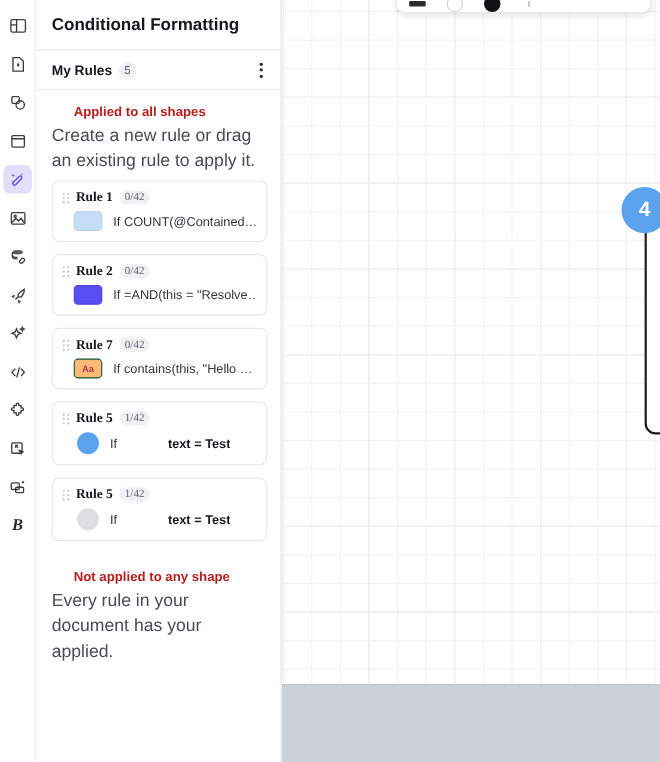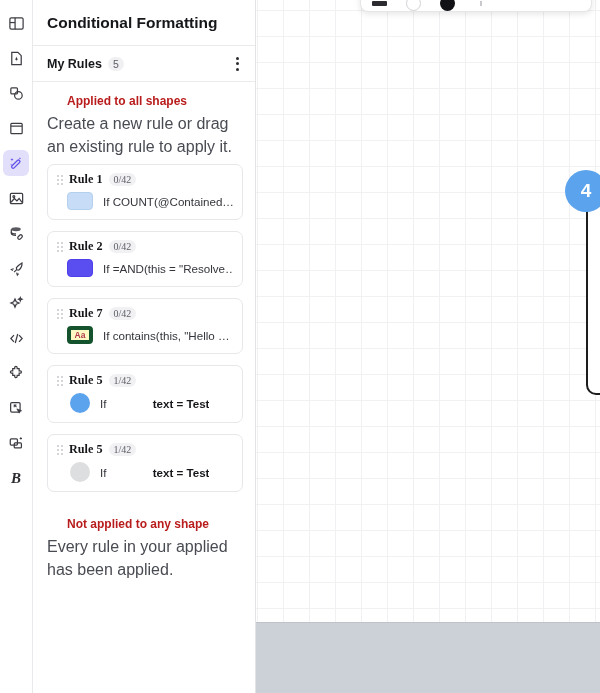--- a/index.html
+++ b/index.html
@@ -400,21 +400,21 @@
               <i></i>
               <i></i>
               <i></i>
               <i></i>
             </span>
           <span class="rule-name">Rule 7</span>
           <span class="rule-count">0/42</span>
         </div>
         <div class="rule-body">
           <span class="sw">
-            <span class="sw-text" style="background:#fef9c3;border:4px solid #14532d">Aa</span>
+            <span class="sw-text" style="background:#fdba74;border:1px solid #14532d">Aa</span>
           </span>
           <span class="rule-cond">If contains(this, "Hello …</span>
         </div>
       </div>
 
       <div class="rule-card">
         <div class="rule-head">
           <span class="grip">
               <i></i>
               <i></i>
@@ -452,18 +452,18 @@
             <span class="sw-circle" style="background:#dcdee0;display:block"></span>
           </span>
           <span class="rule-cond"><span>If </span><b>text = Test</b></span>
         </div>
       </div>
 
     </div>
 
     <div class="section" style="padding-top:14px">
       <div class="section-title">Not applied to any shape</div>
-      <div class="section-desc">Every rule in your applied has been applied.</div>
+      <div class="section-desc">Every rule in your document has your applied.</div>
     </div>
 
   </div>
 
 </div>
 
 </body></html>

